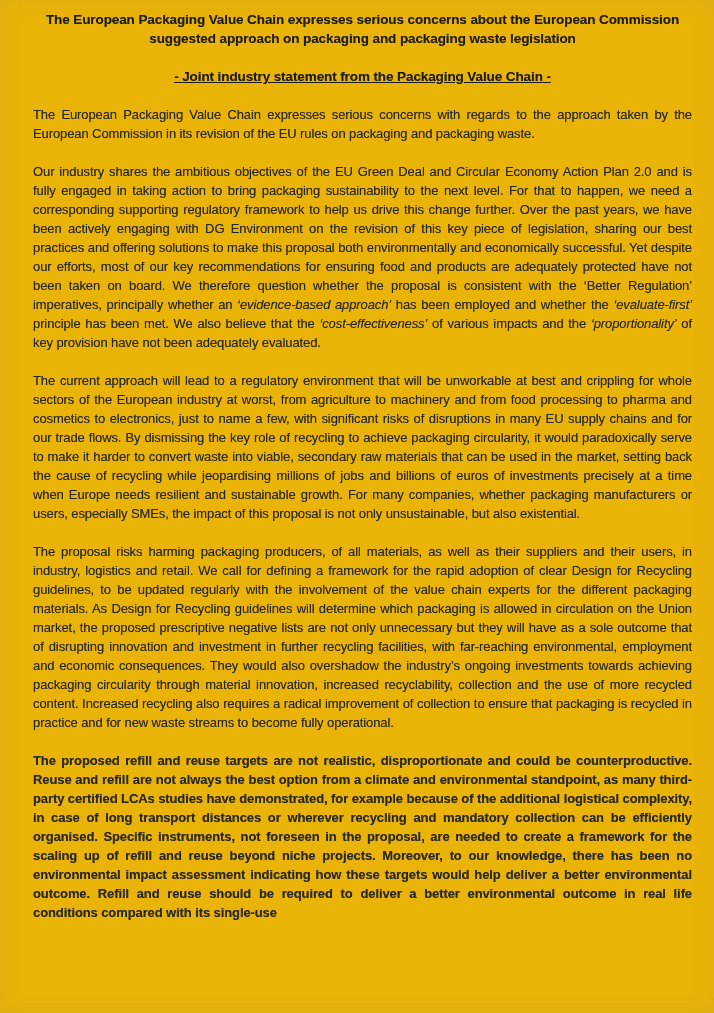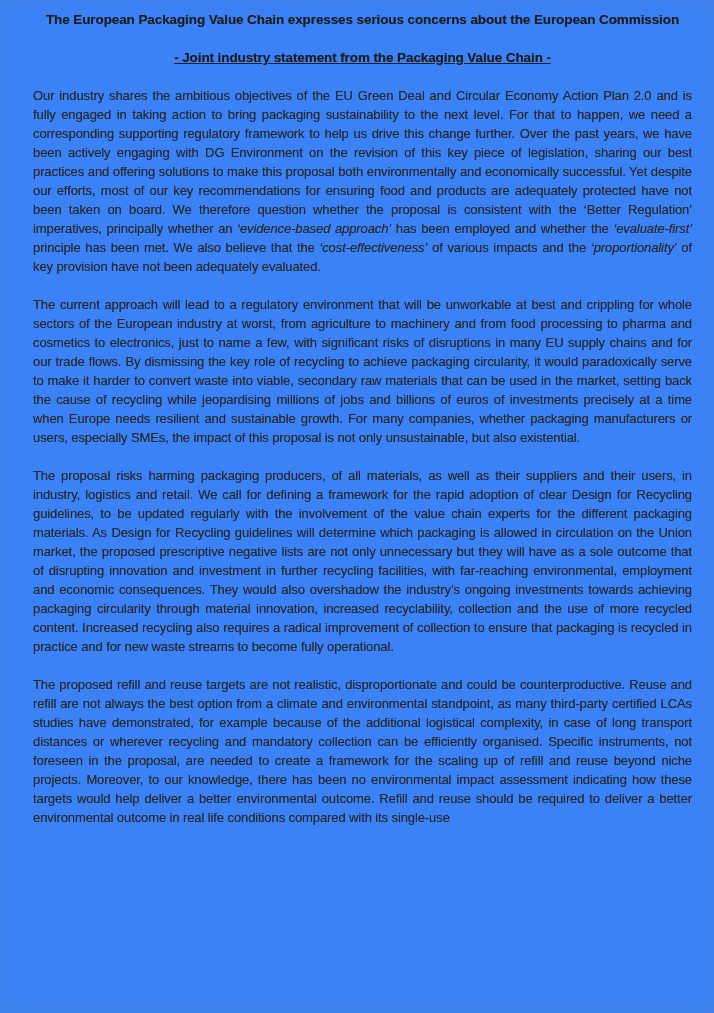--- a/index.html
+++ b/index.html
@@ -10,21 +10,21 @@
     width: 714px;
     height: 1013px;
     overflow: hidden;
     background: #f6f6f4;
   }
   .page {
     box-sizing: border-box;
     width: 714px;
     height: 1013px;
     padding: 10px 22px 0 33px;
-    background: #3b82f6;
+    background: #eab308;
     color: #282828;
     font-family: "Liberation Sans", "DejaVu Sans", sans-serif;
     font-size: 13px;
     line-height: 19px;
     letter-spacing: -0.1px;
     text-shadow: 0 0 0.5px rgba(40,40,40,0.55);
     box-shadow: inset 0 0 22px rgba(120,120,115,0.12);
   }
   .title {
     margin: 0;
@@ -49,29 +49,32 @@
   .doc-body {
     margin-top: 19px;
   }
   .para {
     margin: 0 0 19px 0;
     text-align: justify;
     text-justify: inter-word;
   }
   .para:last-child {
     margin-bottom: 0;
+    font-weight: bold;
   }
 </style>
 </head>
 <body>
 
 <div class="page">
   <h1 class="title">
     <span class="title-line">The European Packaging Value Chain expresses serious concerns about the European Commission</span>
+    <span class="title-line">suggested approach on packaging and packaging waste legislation</span>
   </h1>
   <h2 class="subtitle">- Joint industry statement from the Packaging Value Chain -</h2>
   <div class="doc-body">
+    <p class="para"><span>The European Packaging Value Chain expresses serious concerns with regards to the approach taken by the European Commission in its revision of the EU rules on packaging and packaging waste.</span></p>
     <p class="para"><span>Our industry shares the ambitious objectives of the EU Green Deal and Circular Economy Action Plan 2.0 and is fully engaged in taking action to bring packaging sustainability to the next level. For that to happen, we need a corresponding supporting regulatory framework to help us drive this change further. Over the past years, we have been actively engaging with DG Environment on the revision of this key piece of legislation, sharing our best practices and offering solutions to make this proposal both environmentally and economically successful. Yet despite our efforts, most of our key recommendations for ensuring food and products are adequately protected have not been taken on board. We therefore question whether the proposal is consistent with the ‘Better Regulation’ imperatives, principally whether an </span><span style="font-style: italic;">‘evidence-based approach’</span><span> has been employed and whether the </span><span style="font-style: italic;">‘evaluate-first’</span><span> principle has been met. We also believe that the </span><span style="font-style: italic;">‘cost-effectiveness’</span><span> of various impacts and the </span><span style="font-style: italic;">‘proportionality’</span><span> of key provision have not been adequately evaluated.</span></p>
     <p class="para"><span>The current approach will lead to a regulatory environment that will be unworkable at best and crippling for whole sectors of the European industry at worst, from agriculture to machinery and from food processing to pharma and cosmetics to electronics, just to name a few, with significant risks of disruptions in many EU supply chains and for our trade flows. By dismissing the key role of recycling to achieve packaging circularity, it would paradoxically serve to make it harder to convert waste into viable, secondary raw materials that can be used in the market, setting back the cause of recycling while jeopardising millions of jobs and billions of euros of investments precisely at a time when Europe needs resilient and sustainable growth. For many companies, whether packaging manufacturers or users, especially SMEs, the impact of this proposal is not only unsustainable, but also existential.</span></p>
     <p class="para"><span>The proposal risks harming packaging producers, of all materials, as well as their suppliers and their users, in industry, logistics and retail. We call for defining a framework for the rapid adoption of clear Design for Recycling guidelines, to be updated regularly with the involvement of the value chain experts for the different packaging materials. As Design for Recycling guidelines will determine which packaging is allowed in circulation on the Union market, the proposed prescriptive negative lists are not only unnecessary but they will have as a sole outcome that of disrupting innovation and investment in further recycling facilities, with far-reaching environmental, employment and economic consequences. They would also overshadow the industry’s ongoing investments towards achieving packaging circularity through material innovation, increased recyclability, collection and the use of more recycled content. Increased recycling also requires a radical improvement of collection to ensure that packaging is recycled in practice and for new waste streams to become fully operational.</span></p>
     <p class="para"><span>The proposed refill and reuse targets are not realistic, disproportionate and could be counterproductive. Reuse and refill are not always the best option from a climate and environmental standpoint, as many third-party certified LCAs studies have demonstrated, for example because of the additional logistical complexity, in case of long transport distances or wherever recycling and mandatory collection can be efficiently organised. Specific instruments, not foreseen in the proposal, are needed to create a framework for the scaling up of refill and reuse beyond niche projects. Moreover, to our knowledge, there has been no environmental impact assessment indicating how these targets would help deliver a better environmental outcome. Refill and reuse should be required to deliver a better environmental outcome in real life conditions compared with its single-use</span></p>
   </div>
 </div>
 
 </body></html>

